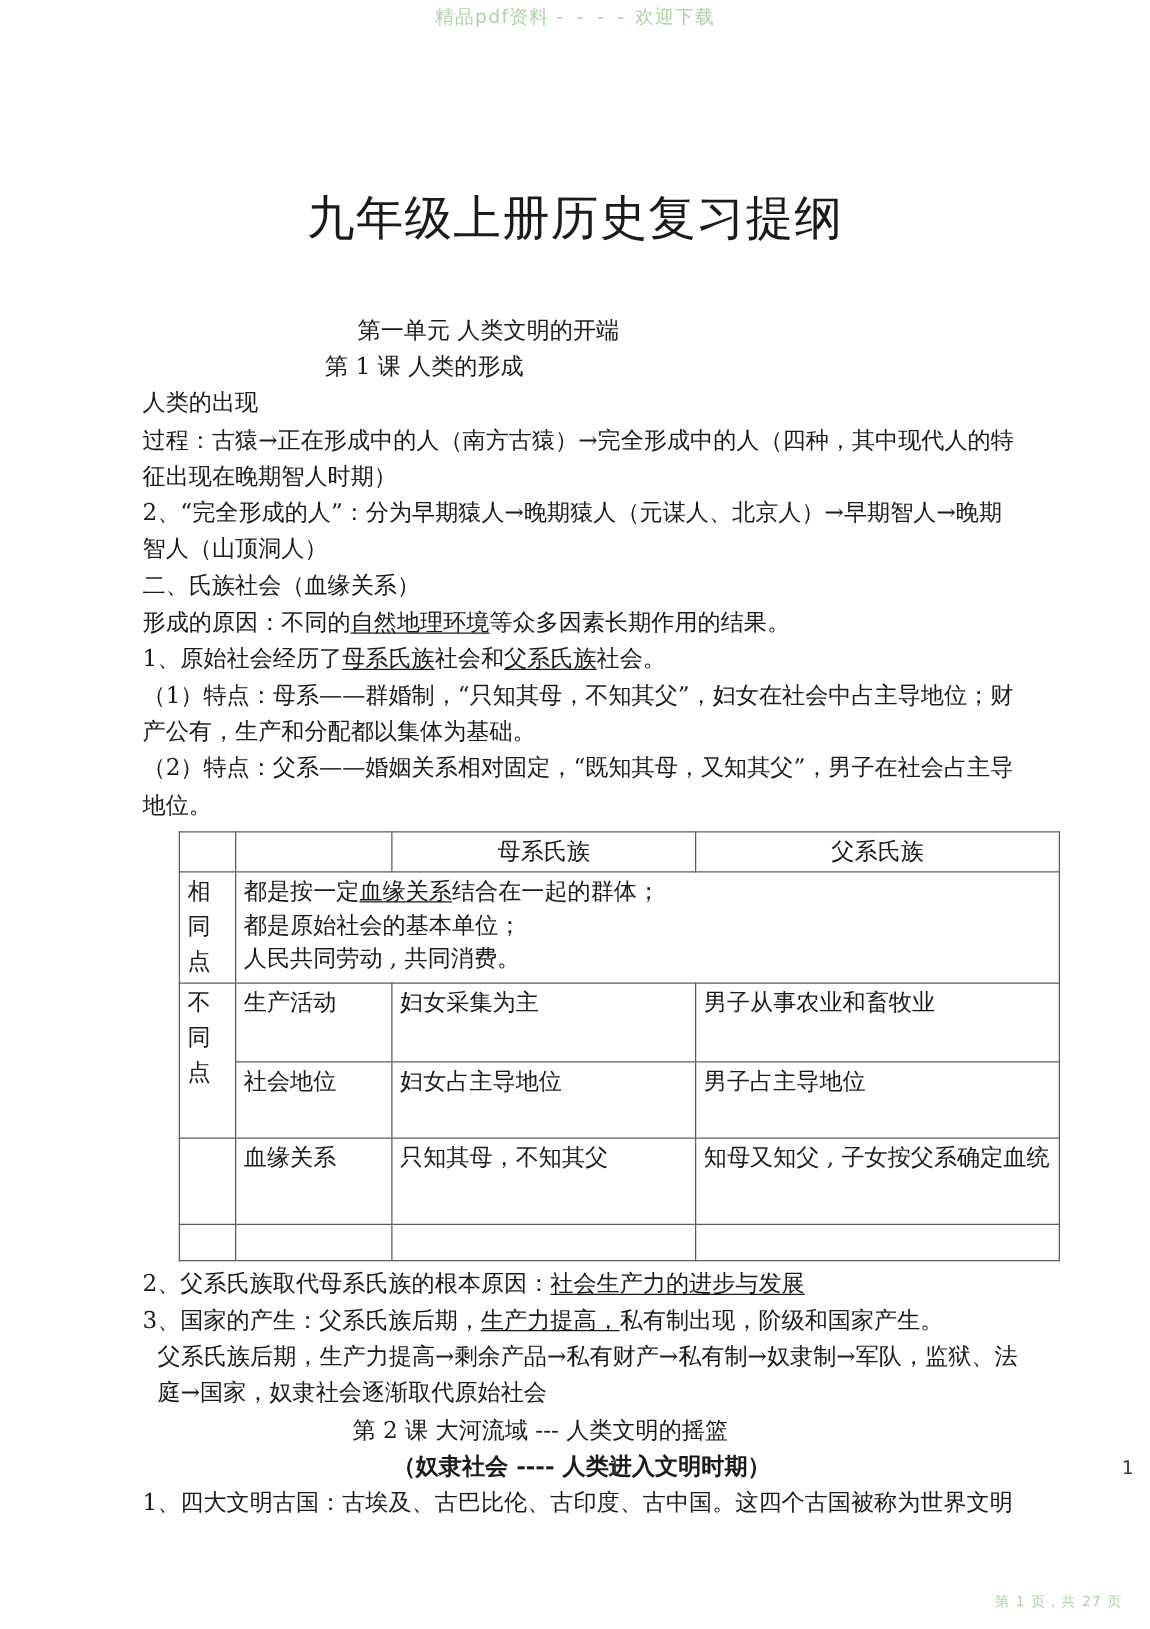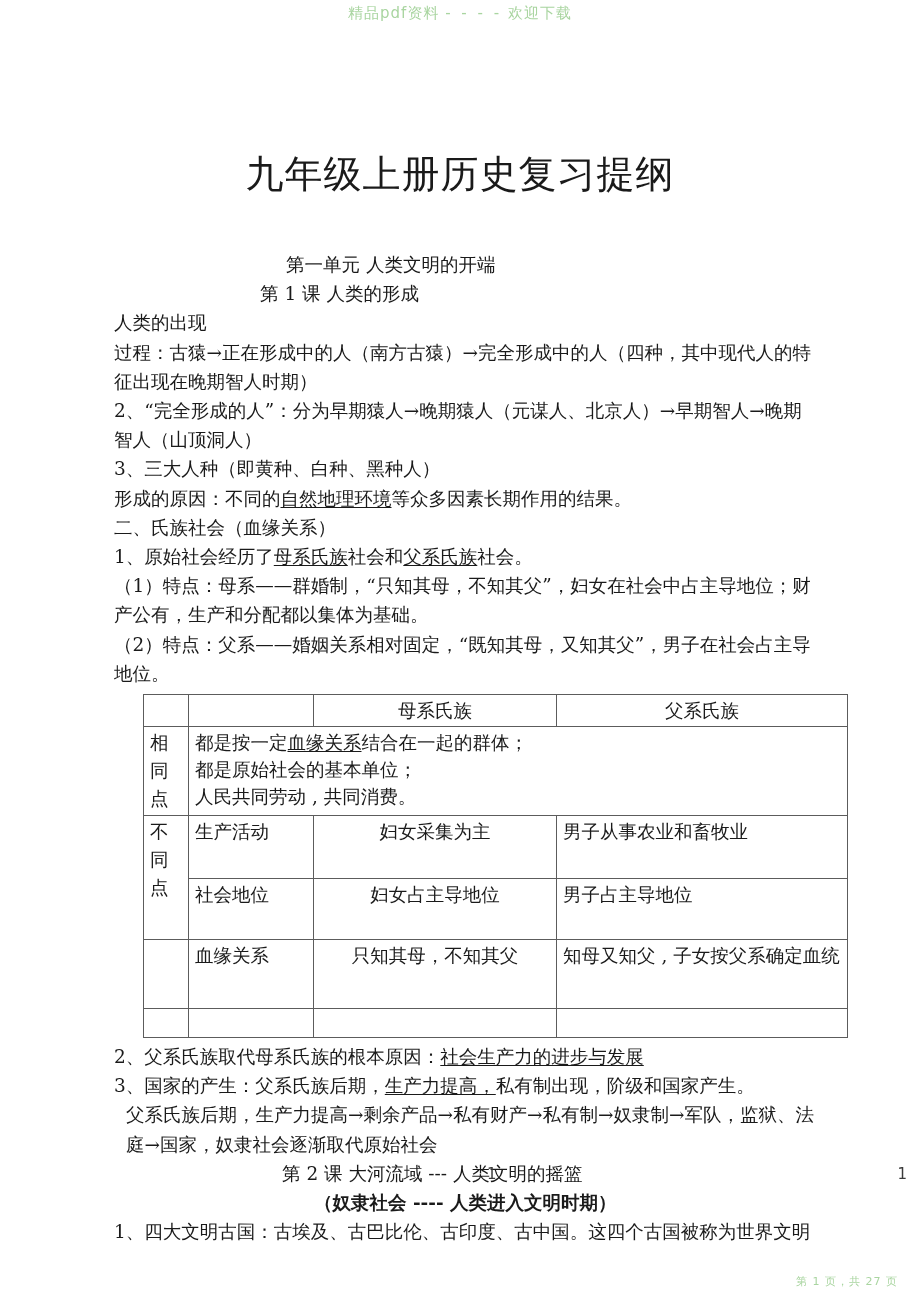--- a/index.html
+++ b/index.html
@@ -98,21 +98,21 @@
     font-weight: normal;
   }
   td.c-vert {
     width: 32px;
     text-align: left;
     padding-left: 6px;
     word-break: break-all;
     line-height: 28px;
   }
   td.c-sub   { width: 112px; }
-  td.c-mid   { width: 230px; text-align: center; }
+  td.c-mid   { width: 230px; }
   td.c-right { width: 278px; }
   td.c-hdr   { text-align: center; }
   td.tall-1  { height: 58px; }
   td.tall-2  { height: 56px; }
   td.tall-3  { height: 64px; }
   td.blank   { height: 24px; }
 
   
   .pgnum-left {
     position: absolute;
@@ -147,25 +147,24 @@
   <div class="content">
 
     <div class="line ind-1">第一单元    人类文明的开端</div>
     <div class="line ind-2">第 1 课       人类的形成</div>
 
     <div class="line">人类的出现</div>
     <div class="line">过程：古猿→正在形成中的人（南方古猿）→完全形成中的人（四种，其中现代人的特征出现在晚期智人时期）</div>
 
 
     <div class="line">2、“完全形成的人”：分为早期猿人→晚期猿人（元谋人、北京人）→早期智人→晚期智人（山顶洞人）</div>
-    <div class="line">3、三大人种（即黄种、白种、黑种人）</div>
+
+    <div class="line">二、氏族社会（血缘关系）</div>
 
     <div class="line"><span>形成的原因：不同的</span><span class="u">自然地理环境</span><span>等众多因素长期作用的结果。</span></div>
-
-    <div class="line">二、氏族社会（血缘关系）</div>
 
     <div class="line"><span>1、原始社会经历了</span><span class="u">母系氏族</span><span>社会和</span><span class="u">父系氏族</span><span>社会。</span></div>
 
     <div class="line">（1）特点：母系——群婚制，“只知其母，不知其父”，妇女在社会中占主导地位；财产公有，生产和分配都以集体为基础。</div>
     <div class="line">（2）特点：父系——婚姻关系相对固定，“既知其母，又知其父”，男子在社会占主导地位。</div>
 
     <table class="cmp">
       <tbody>
         <tr>
           <td class="c-vert"></td>

